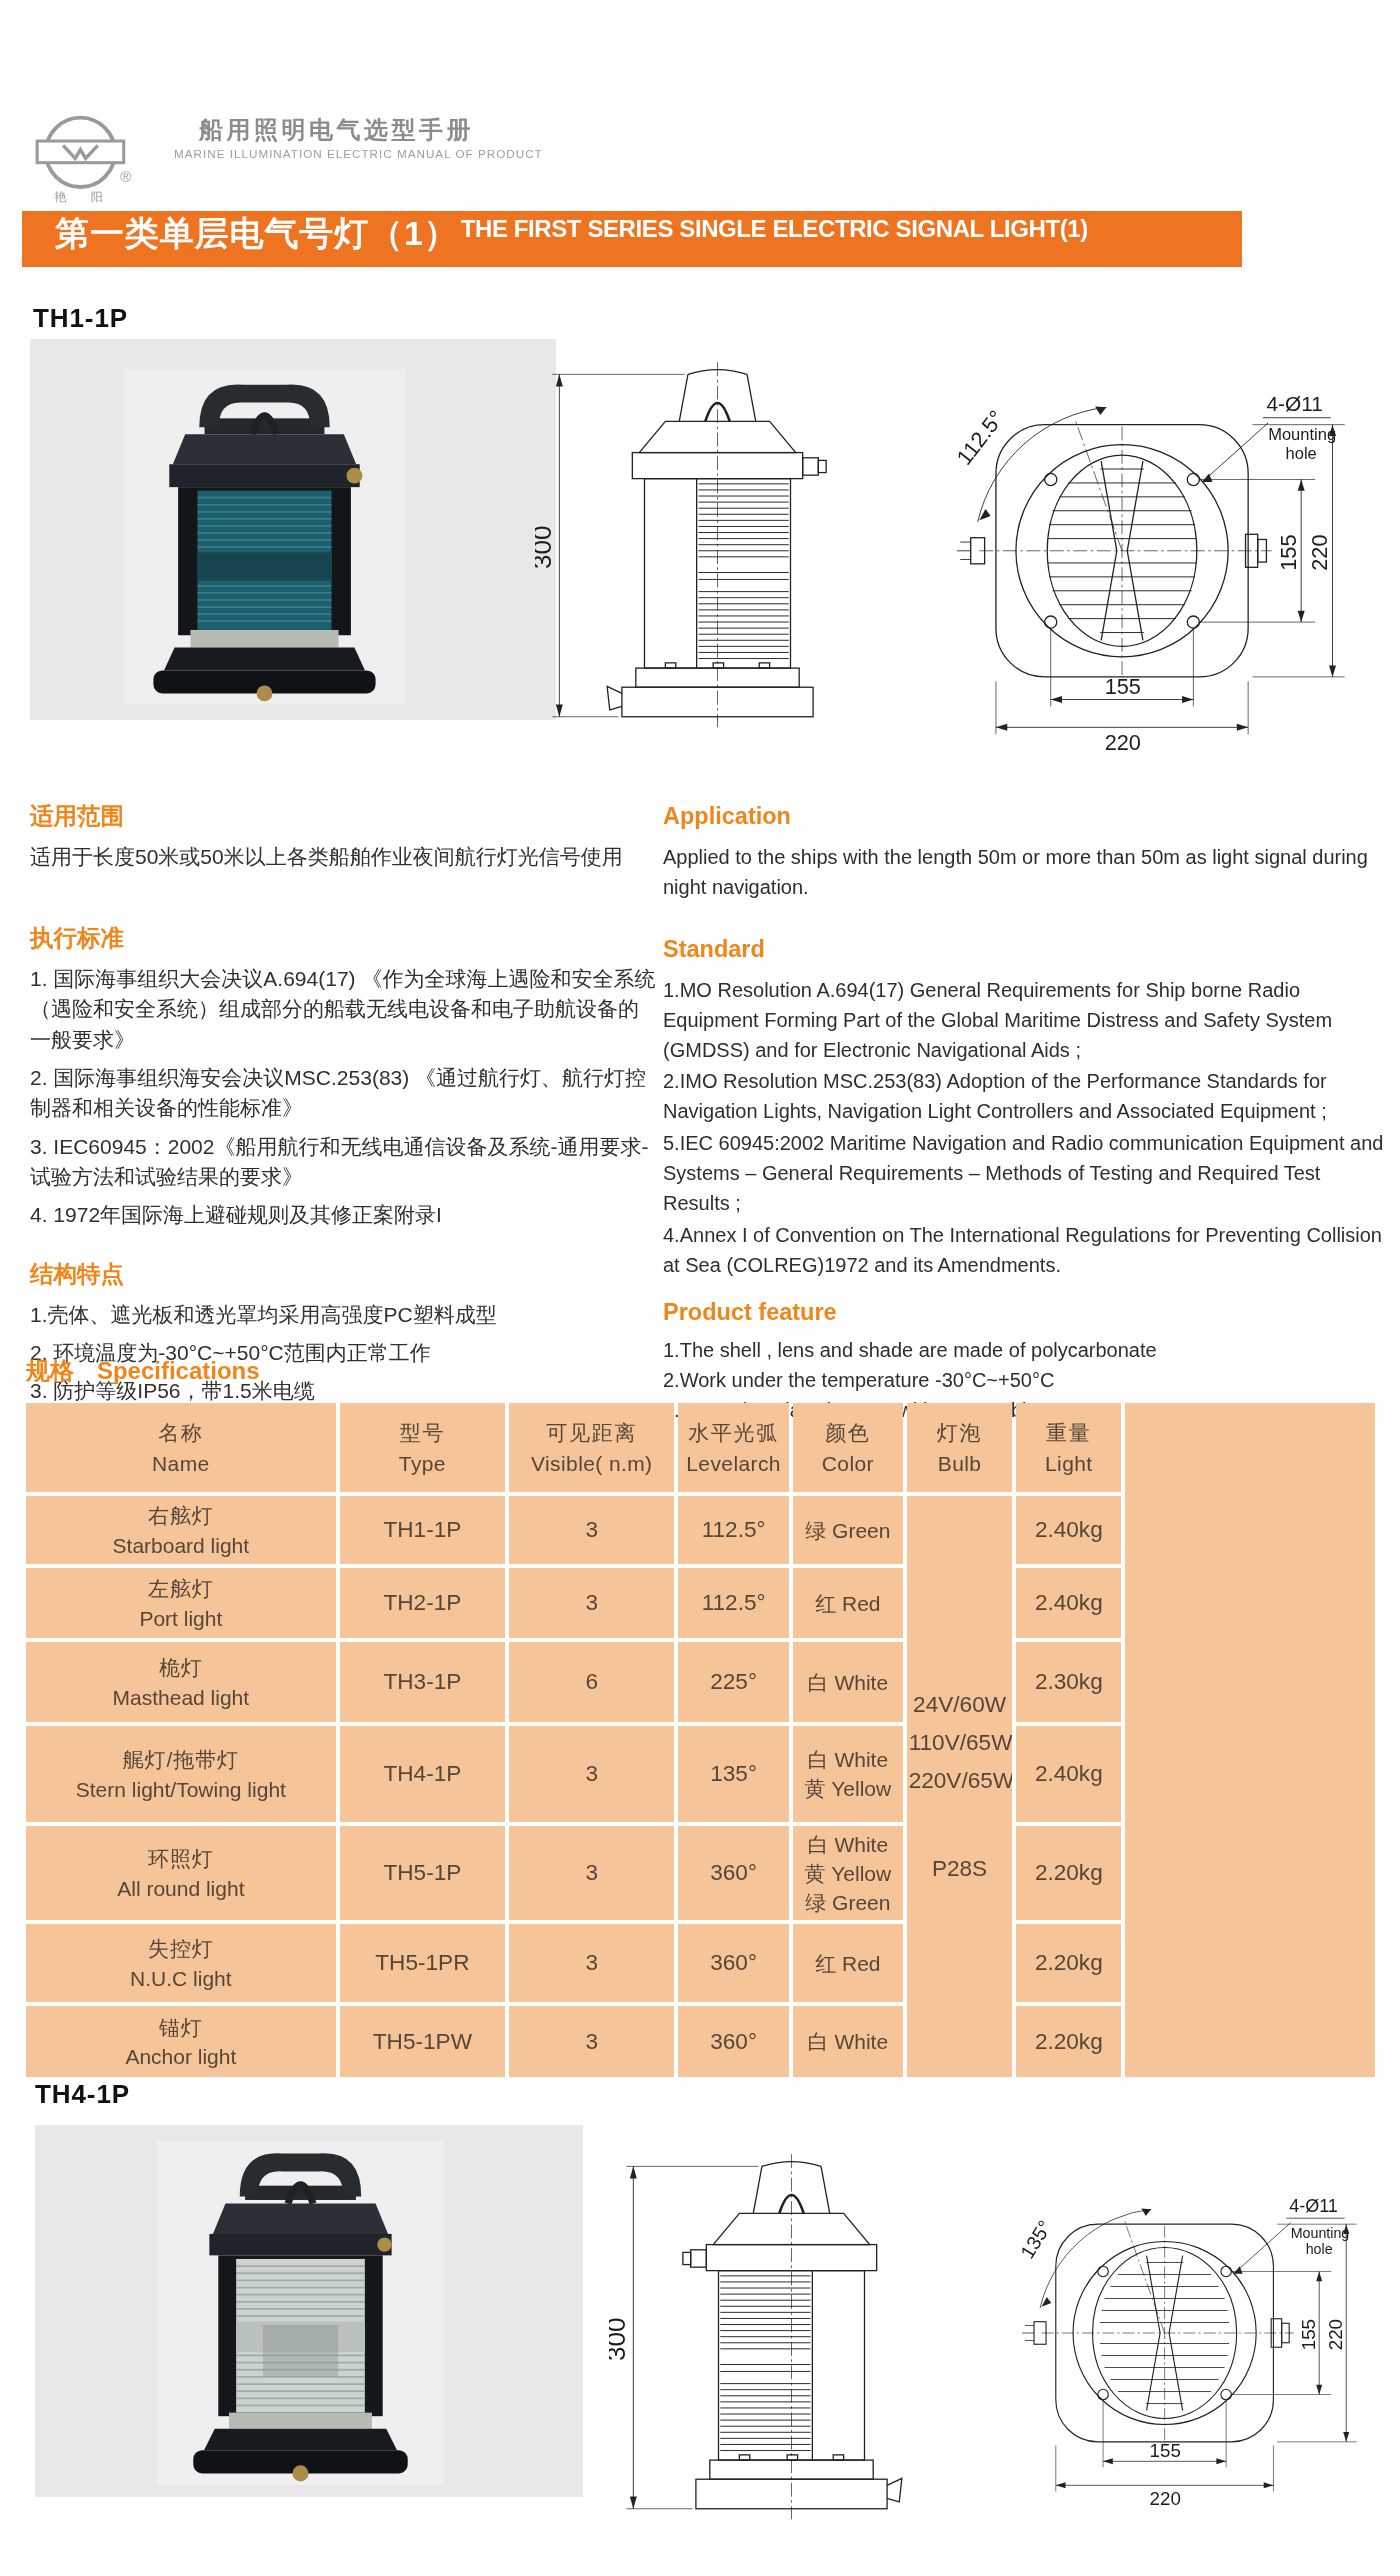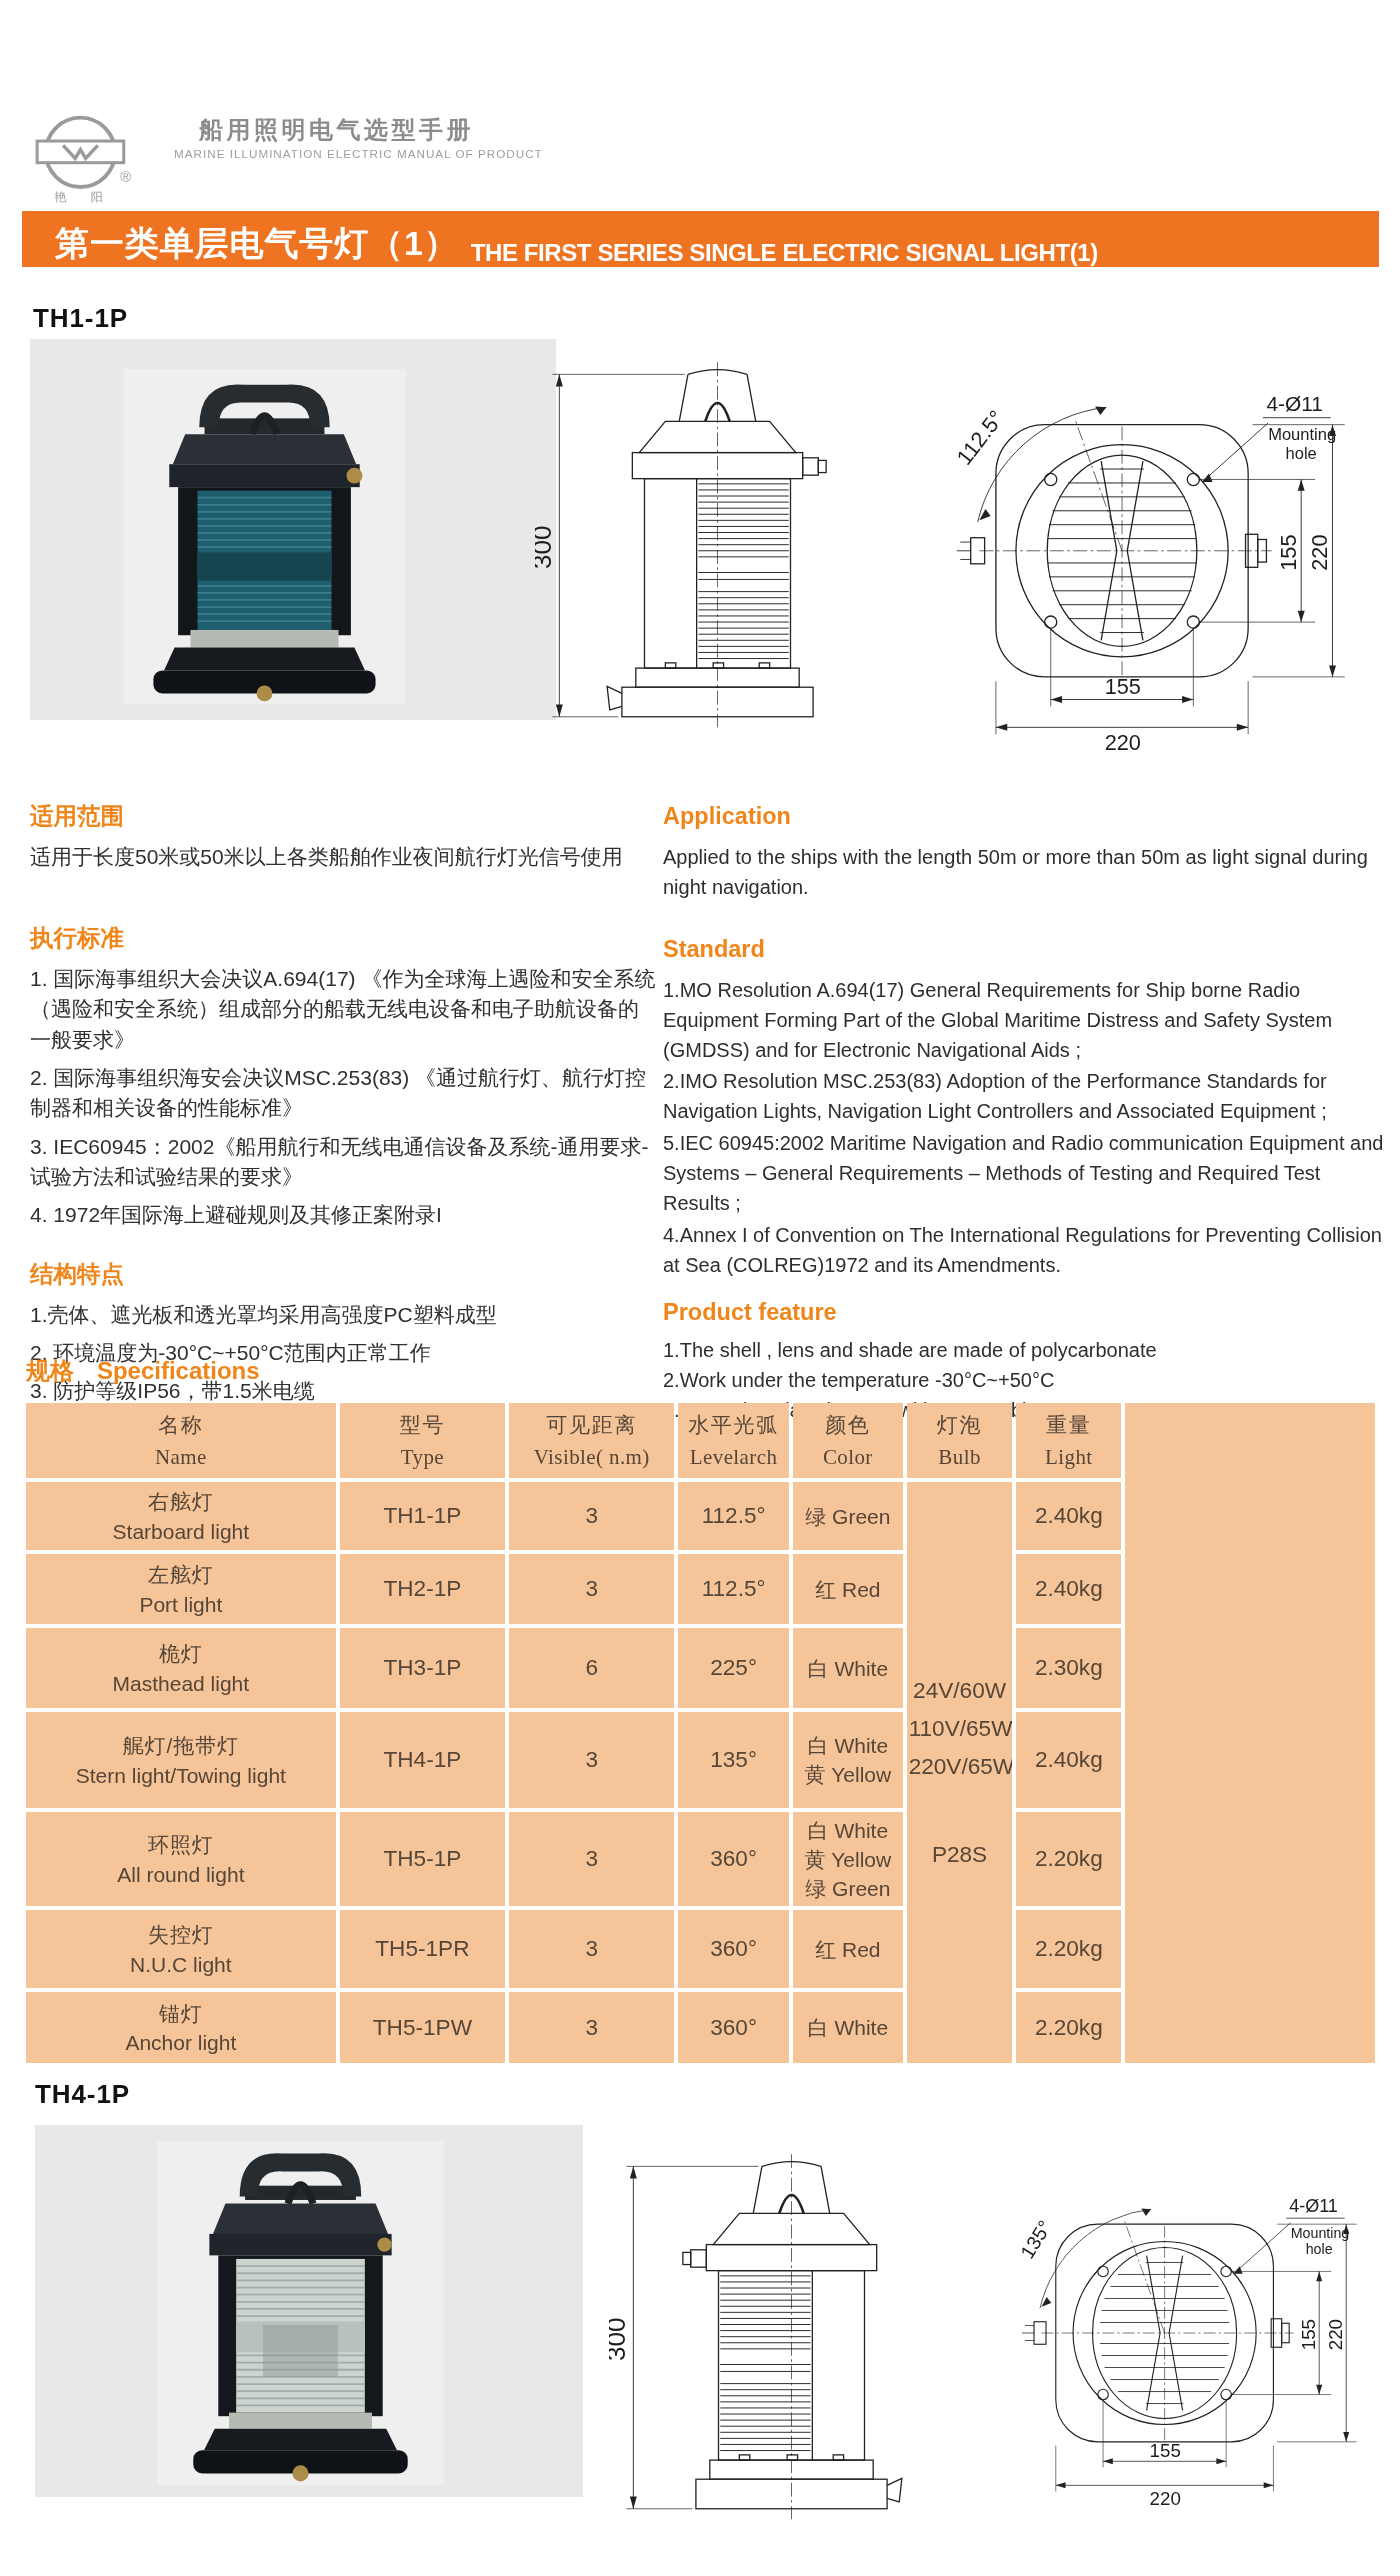--- a/index.html
+++ b/index.html
@@ -3,21 +3,21 @@
 <meta charset="utf-8">
 <style>
   html,body{margin:0;padding:0;}
   body{width:1401px;height:2576px;position:relative;background:#fff;overflow:hidden;
        font-family:"Liberation Sans","DejaVu Sans",sans-serif;color:#333;}
   .abs{position:absolute;}
   
   .brand-title{font-size:24px;font-weight:bold;color:#8c8c8c;letter-spacing:3.5px;line-height:1.1;margin-left:25px;}
   .brand-sub{font-size:11.7px;color:#9e9e9e;letter-spacing:1px;margin-top:3.5px;}
   
-  .banner{left:22px;top:211px;width:1357px;height:56px;background:#EE7421;display:flex;align-items:flex-end;padding-left:33px;box-sizing:border-box;gap:12px;}
+  .banner{left:22px;top:211px;width:1220px;height:56px;background:#EE7421;display:flex;align-items:flex-start;padding-left:33px;box-sizing:border-box;gap:2px;}
   .banner .cn{font-size:34px;font-weight:bold;color:#fff;letter-spacing:0.9px;}
   .banner .en{font-size:24px;font-weight:bold;color:#fff;letter-spacing:-0.4px;padding-top:3.5px;}
   .model-label{font-size:26px;font-weight:bold;color:#111;letter-spacing:0.9px;}
   .photo-box{background:#E8E8E9;}
   
   .col{line-height:1.45;}
   .sec-h{font-size:23.5px;font-weight:bold;color:#F08519;margin:0 0 8.7px 0;}
   .col p{margin:0 0 7.8px 0;}
   .cn-body{font-size:21px;color:#303030;}
   .en-body{font-size:20px;color:#2e2e2e;line-height:1.5;}
@@ -193,21 +193,21 @@
     <col style="width:309px;">
       <col style="width:165px;">
       <col style="width:165px;">
       <col style="width:110px;">
     <col style="width:110px;">
       <col style="width:105px;">
       <col style="width:105px;">
       <col style="width:249px;">
   </colgroup>
   <tbody id="spec-body">
-    <tr style="height:75px;font-family:Liberation Serif, serif;">
+    <tr style="height:89px;">
       <td class="th">
         <div class="cn">名称</div>
         <div class="en">Name</div>
         </td>
       <td class="th">
         <div class="cn">型号</div>
         <div class="en">Type</div>
         </td>
       <td class="th">
         <div class="cn">可见距离</div>

